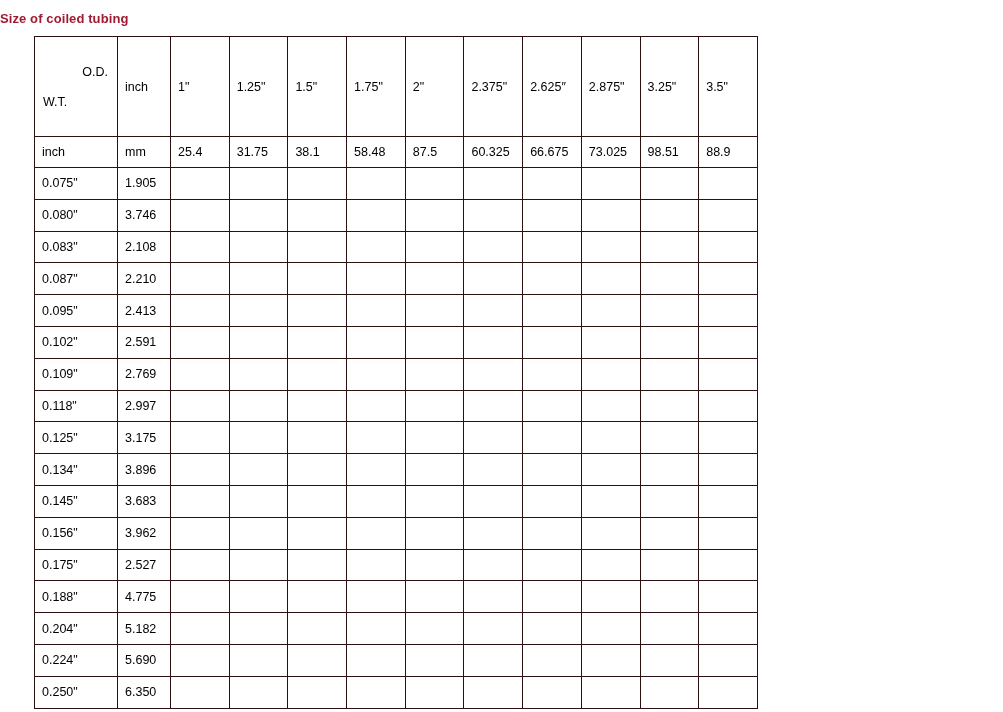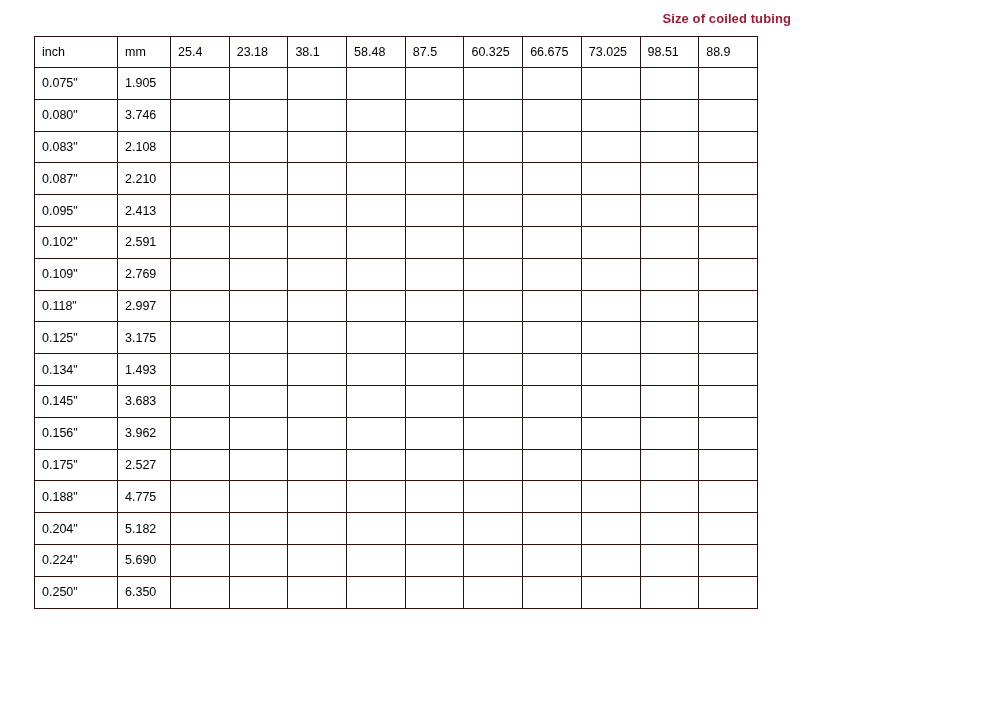--- a/index.html
+++ b/index.html
@@ -16,21 +16,21 @@
     overflow: hidden;
     position: relative;
   }
 
   
   #chart-title {
     position: absolute;
     left: 0;
     top: 11px;
     width: 791px;
-    text-align: right;
+    text-align: left;
     font-size: 13px;
     font-weight: bold;
     color: #9E1B32;
     letter-spacing: 0.1px;
     white-space: nowrap;
   }
 
   
   #tubing-table-wrap {
     position: absolute;
@@ -118,25 +118,42 @@
         <col class="c-od">
         <col class="c-od">
         <col class="c-od">
         <col class="c-od">
         <col class="c-od">
         <col class="c-od">
         <col class="c-od">
         <col class="c-od">
       </colgroup>
     <tbody id="table-body">
+        <tr class="head-row-1">
+          <td class="corner-cell">
+            <span class="corner-od">O.D.</span>
+            <span class="corner-wt">W.T.</span>
+          </td>
+          <td class="head-unit-1">inch</td>
+          <td class="od-head">1"</td>
+          <td class="od-head">1.25"</td>
+          <td class="od-head">1.5"</td>
+          <td class="od-head">1.75"</td>
+          <td class="od-head">2"</td>
+          <td class="od-head">2.375"</td>
+          <td class="od-head">2.625″</td>
+          <td class="od-head">2.875"</td>
+          <td class="od-head">3.25"</td>
+          <td class="od-head">3.5"</td>
+        </tr>
         <tr class="head-row-2">
           <td class="unit-inch">inch</td>
           <td class="unit-mm">mm</td>
           <td class="mm-val">25.4</td>
-          <td class="mm-val">23.18</td>
+          <td class="mm-val">31.75</td>
           <td class="mm-val">38.1</td>
           <td class="mm-val">58.48</td>
           <td class="mm-val">87.5</td>
           <td class="mm-val">60.325</td>
           <td class="mm-val">66.675</td>
           <td class="mm-val">73.025</td>
           <td class="mm-val">98.51</td>
           <td class="mm-val">88.9</td>
         </tr>
         <tr class="data-row">
@@ -260,21 +277,21 @@
           <td class="cell-on"></td>
           <td class="cell-on"></td>
           <td class="cell-on"></td>
           <td class="cell-off"></td>
           <td class="cell-off"></td>
           <td class="cell-off"></td>
           <td class="cell-off"></td>
         </tr>
         <tr class="data-row">
           <td class="wt-inch">0.134"</td>
-          <td class="wt-mm">1.493</td>
+          <td class="wt-mm">3.896</td>
           <td class="cell-on"></td>
           <td class="cell-on"></td>
           <td class="cell-on"></td>
           <td class="cell-on"></td>
           <td class="cell-on"></td>
           <td class="cell-on"></td>
           <td class="cell-on"></td>
           <td class="cell-on"></td>
           <td class="cell-off"></td>
           <td class="cell-off"></td>

